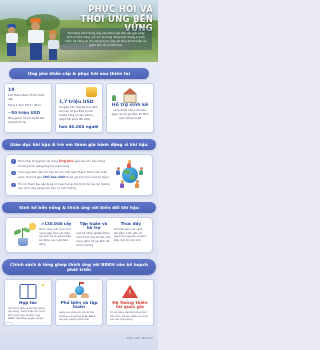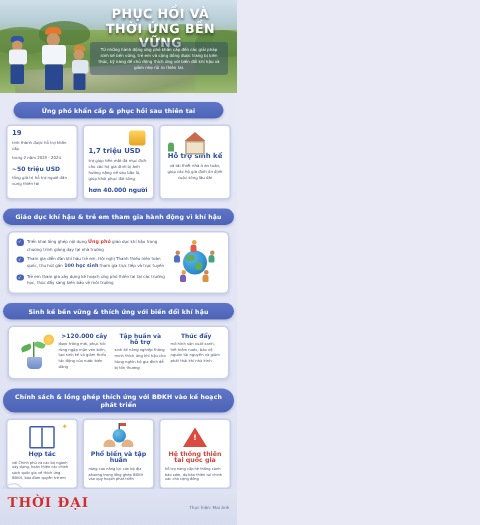--- a/index.html
+++ b/index.html
@@ -47,21 +47,21 @@
   .kidB .head{width:9px;height:9px;margin-left:3px;margin-top:-1px;}
   .kidB .shirt{width:16px;height:13px;margin-top:-1px;background:#f2f5fa;}
   .kidB .legs{width:12px;height:17px;margin-left:2px;}
 
   .kidC{left:48px;top:30px;}
   .kidC .cap{width:8px;height:4px;background:#cf8a3c;margin-left:1px;}
   .kidC .head{width:7px;height:7px;margin-left:1px;margin-top:-1px;}
   .kidC .shirt{width:11px;height:9px;background:#dfe7f1;}
   .kidC .legs{width:8px;height:11px;margin-left:1px;}
 
-  .hero-title{position:absolute;right:5px;top:5px;width:92px;text-align:center;
+  .hero-title{position:absolute;right:5px;top:5px;width:92px;text-align:right;
       color:#ffffff;font-weight:bold;letter-spacing:.3px;line-height:1.15;
       font-size:8.4px;text-shadow:0 1px 2px rgba(0,0,0,.55);}
   .hero-sub{position:absolute;right:6px;top:28px;width:84px;
       background:rgba(40,60,110,.40);border-radius:2px;padding:3px 4px;
       color:#f0f3fa;font-size:2.7px;line-height:1.5;text-align:center;}
 
   
   .band{display:block;margin:6px auto 0;width:132px;
       background:linear-gradient(180deg,#5f76c8 0%,#4c63b6 100%);
       color:#fff;font-size:4.1px;font-weight:bold;text-align:center;
@@ -366,17 +366,16 @@
     <div class="pin"></div>
     <div class="future-title">Định hướng tương lai</div>
     <div class="fb">
       <div class="fdot">•</div>
       <div class="ftxt">Đẩy mạnh giáo dục khí hậu</div>
     </div>
 
   </div>
 
   <div class="footer">
-    <div class="logo">THỜI ĐẠI</div>
     <div class="credit">Thực hiện: Mai Anh</div>
   </div>
 
 </div>
 
 </body></html>

